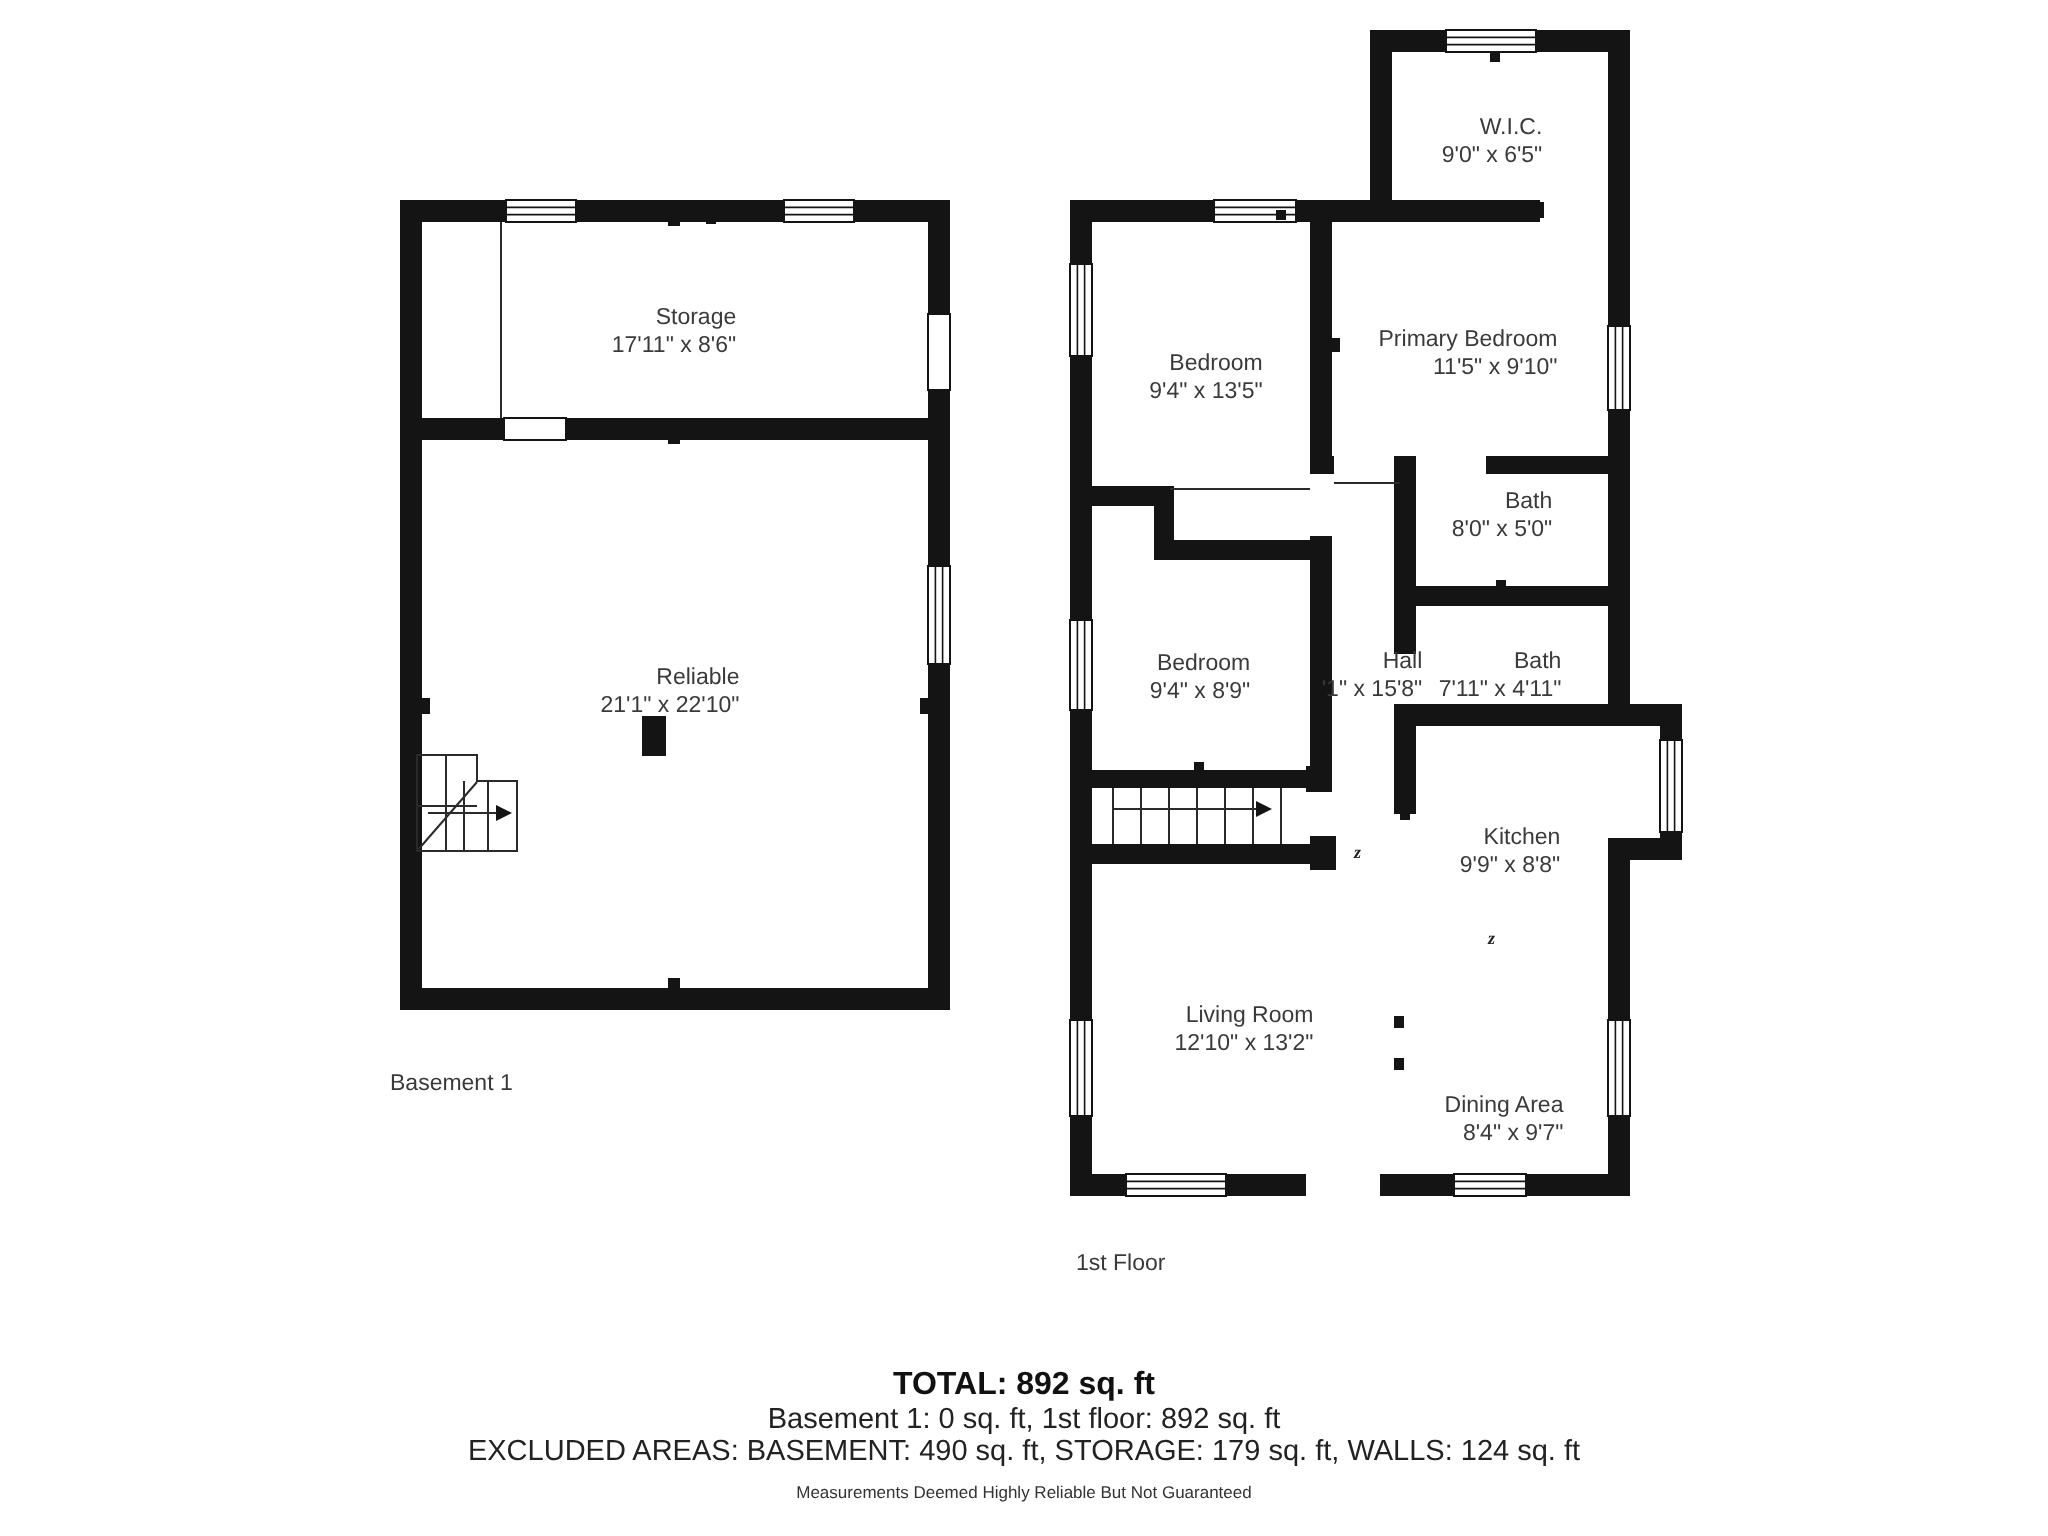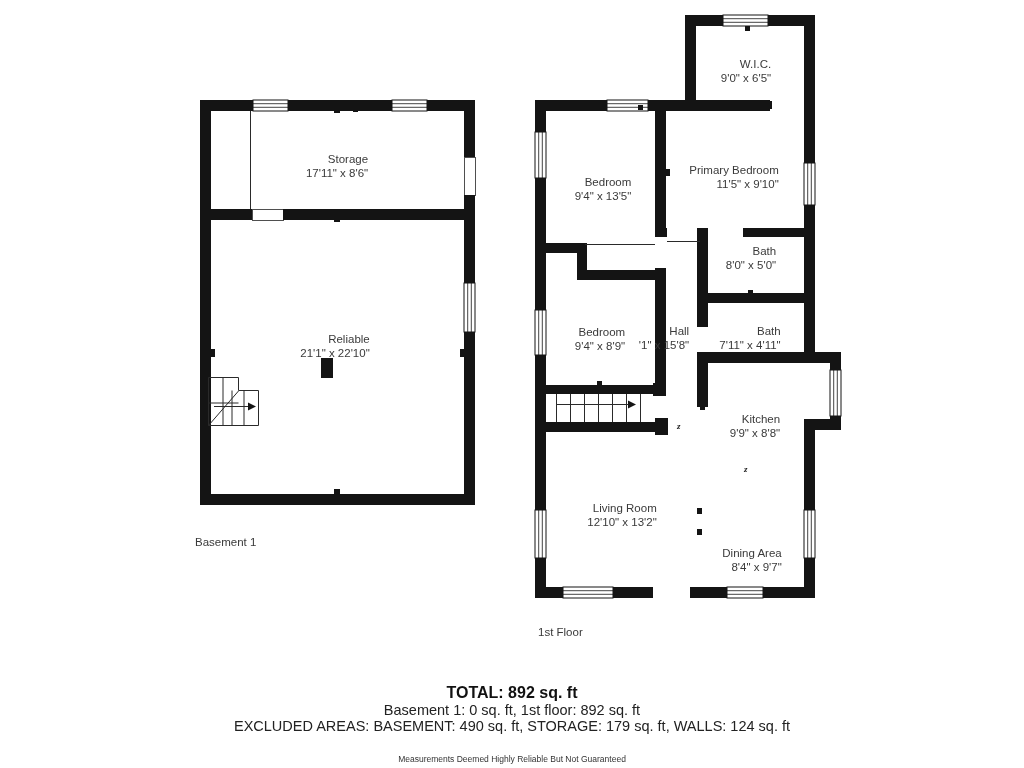--- a/index.html
+++ b/index.html
@@ -14,21 +14,21 @@
   .winl{stroke:#141414;stroke-width:0.8;fill:none;}
   .thin{stroke:#2a2a2a;stroke-width:1;fill:none;}
   .tick{fill:#141414;}
   .zmark{font:italic bold 9px "Liberation Serif",serif;fill:#222;}
   .rl{position:absolute;transform:translate(-50%,-50%);text-align:right;
       font-size:11.5px;line-height:14px;color:#3a3a3a;white-space:nowrap;z-index:3;}
   .caption{position:absolute;font-size:11.5px;color:#3a3a3a;z-index:3;}
   .summary{position:absolute;left:0;right:0;top:683px;text-align:center;color:#1c1c1c;z-index:3;}
   .summary .l1{font-size:16px;line-height:19px;font-weight:bold;color:#111;}
   .summary .l2,.summary .l3{font-size:14.5px;line-height:16px;color:#222;}
-  .summary .disc{font-size:8.5px;line-height:10px;margin-top:20px;color:#333;}
+  .summary .disc{font-size:8.5px;line-height:10px;margin-top:7px;color:#333;}
 </style>
 </head>
 <body>
 
 <div class="canvas">
 
 <svg width="1024" height="768" viewBox="0 0 1024 768">
 
   <g shape-rendering="crispEdges">
     <rect class="wall" x="200" y="100" width="275" height="11"></rect>
@@ -215,21 +215,21 @@
   <div>11'5" x 9'10"</div>
 </div>
 <div class="rl" style="left:751px;top:258px">
   <div>Bath</div>
   <div>8'0" x 5'0"</div>
 </div>
 <div class="rl" style="left:600px;top:339px">
   <div>Bedroom</div>
   <div>9'4" x 8'9"</div>
 </div>
-<div class="rl" style="left:664px;top:338px">
+<div class="rl" style="left:686px;top:338px">
   <div>Hall</div>
   <div>'1" x 15'8"</div>
 </div>
 <div class="rl" style="left:750px;top:338px">
   <div>Bath</div>
   <div>7'11" x 4'11"</div>
 </div>
 <div class="rl" style="left:755px;top:426px">
   <div>Kitchen</div>
   <div>9'9" x 8'8"</div>

